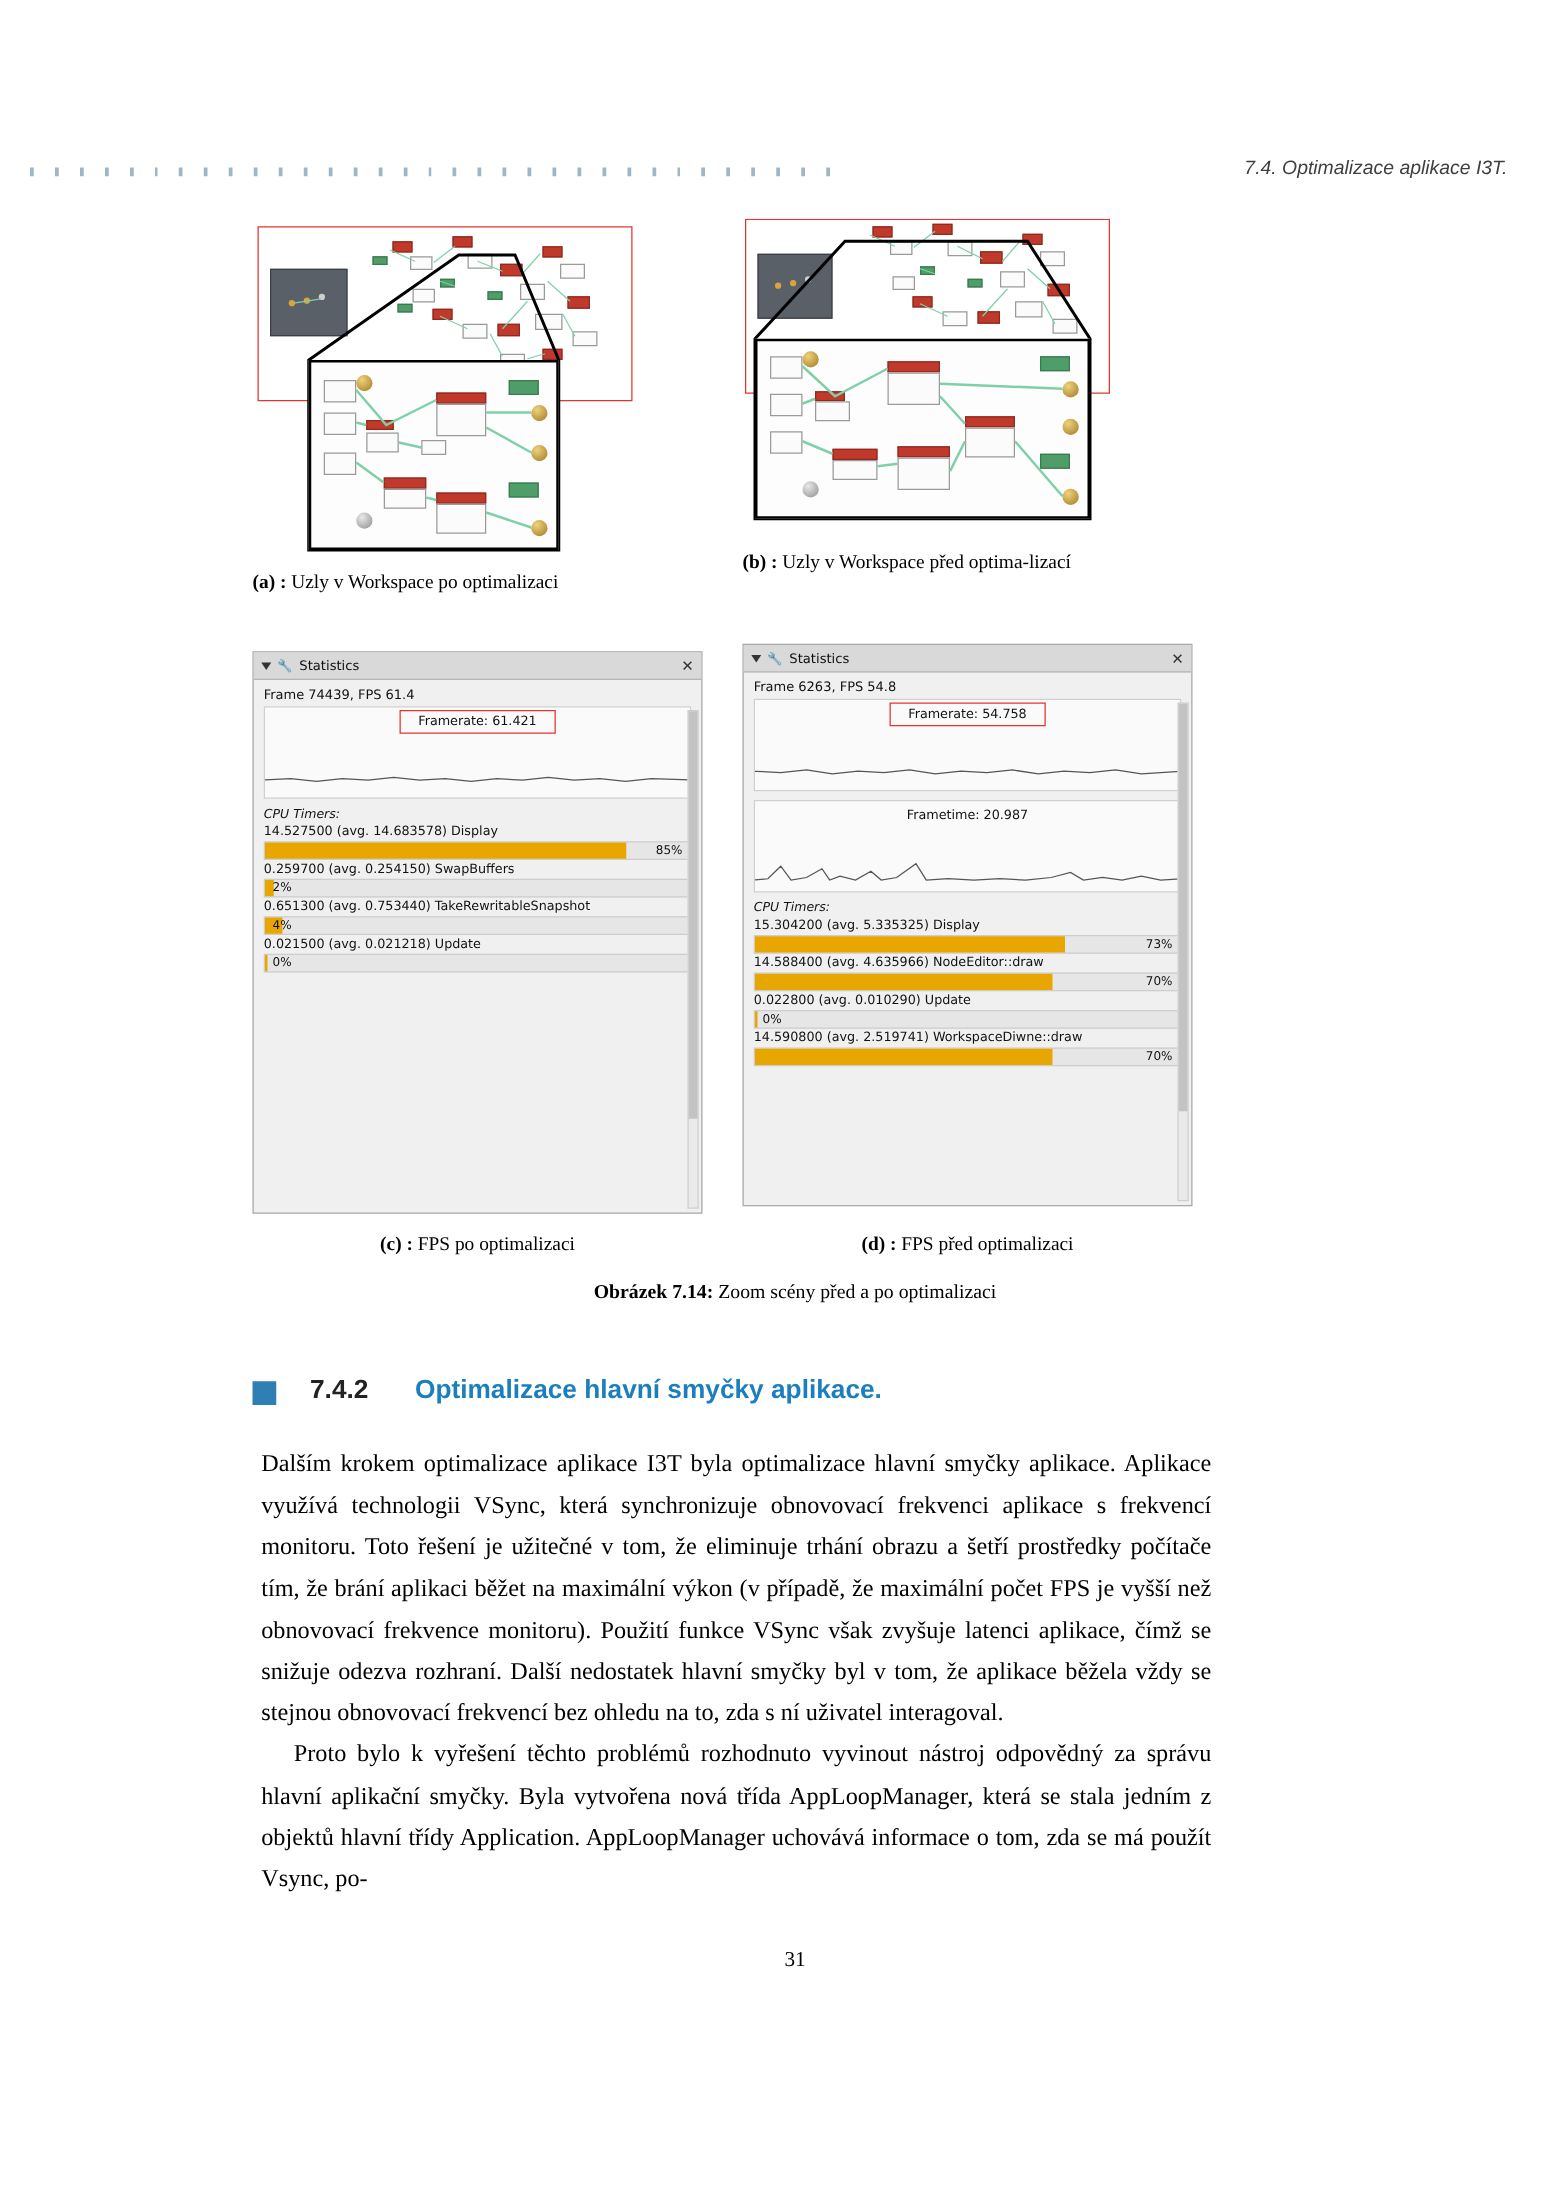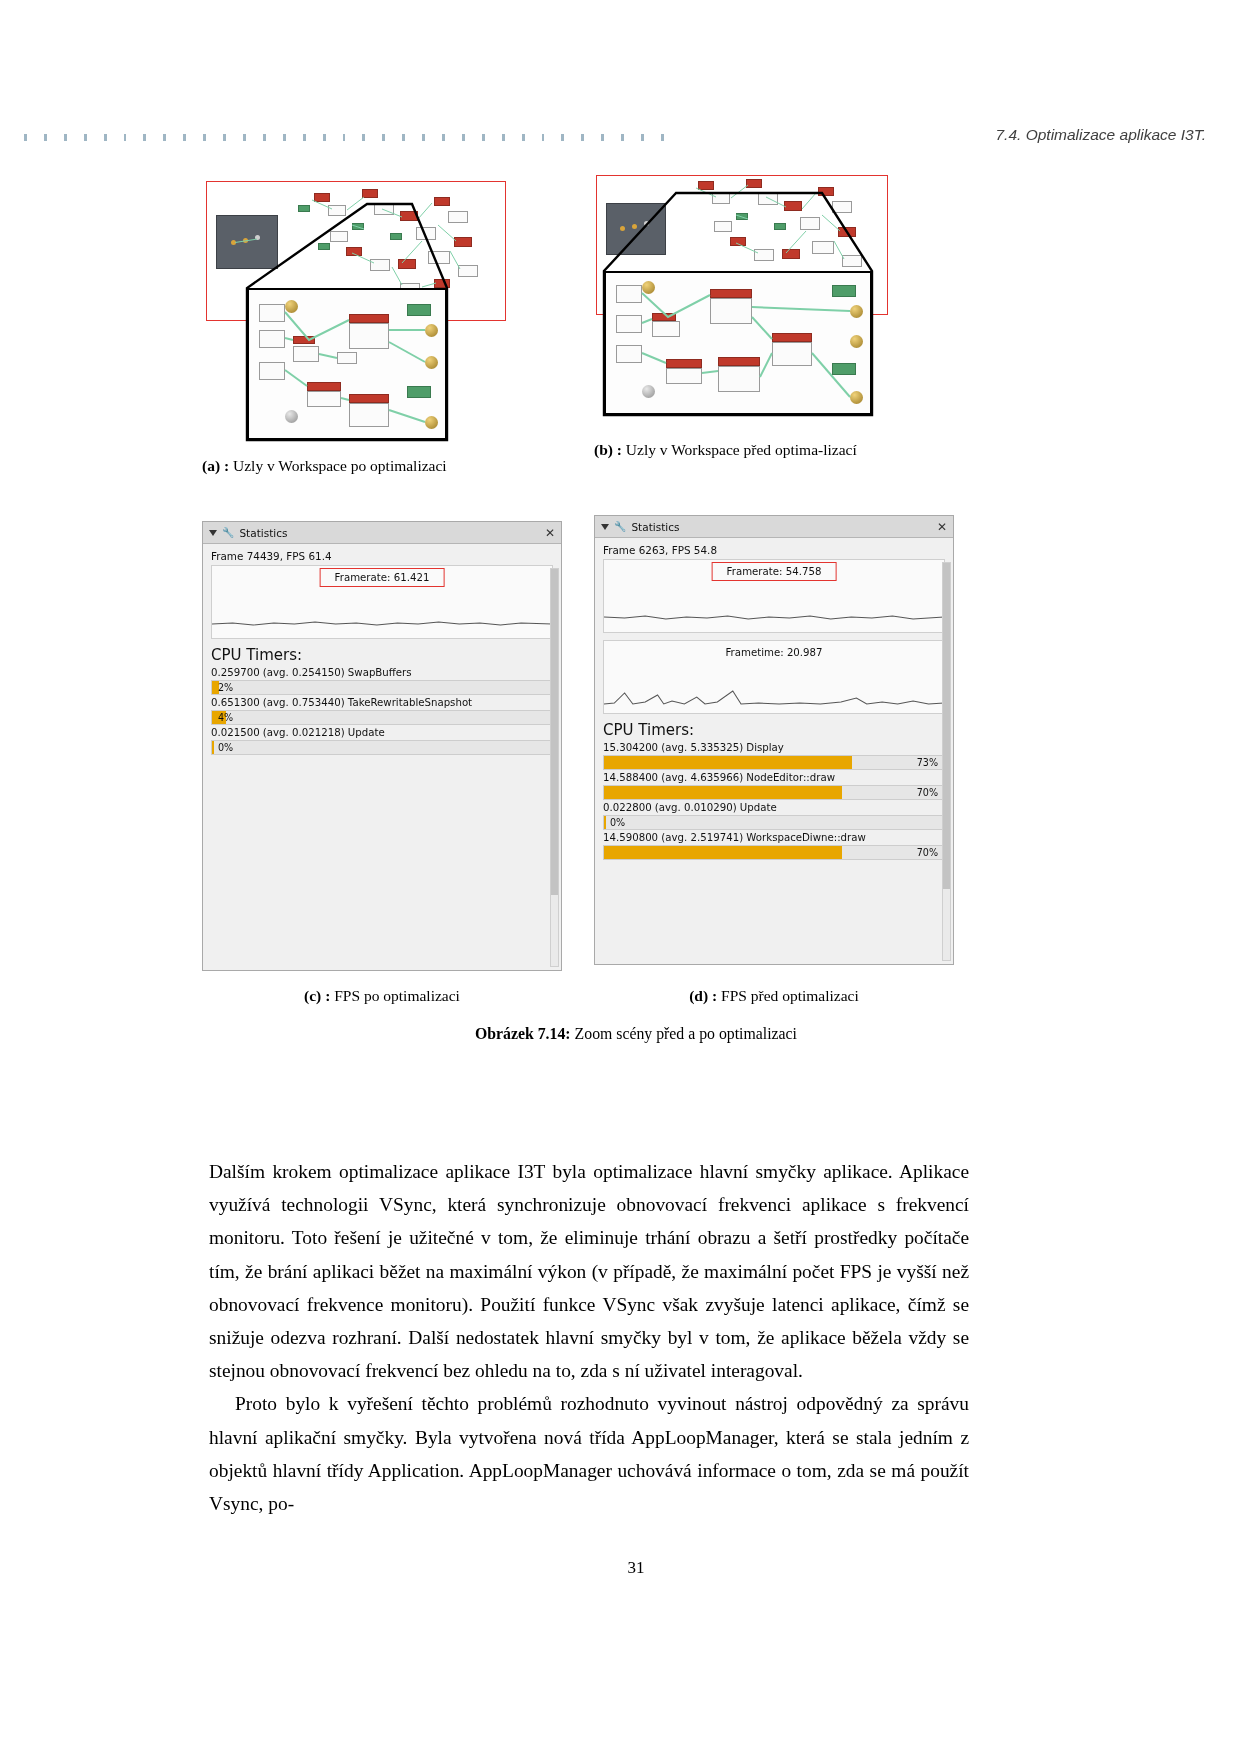--- a/index.html
+++ b/index.html
@@ -102,21 +102,21 @@
   }
   .graph .lbl{
     position:absolute; left:0; right:0; top:6px; text-align:center; font-size:10.2px;
   }
   .graph .hl{
     position:absolute; left:50%; transform:translateX(-50%); top:2px;
     border:1.6px solid #e3342f; padding:3px 14px; background:transparent;
     font-size:10.2px;
   }
   .graph svg{ position:absolute; left:0; bottom:0; width:100%; height:42px;}
-  .timers-hd{ font-size:15px; margin:2px 0 3px 0;}
+  .timers-hd{ font-size:10px; margin:2px 0 3px 0;font-style:italic;}
   .timer-row{ margin-bottom:2px;}
   .timer-label{ font-size:10.2px; margin-bottom:2px;}
   .bar{
     height:15px; background:#e6e6e6; border:1px solid #cdcdcd; position:relative;
     box-sizing:border-box;
   }
   .bar .fill{ position:absolute; left:0; top:0; bottom:0; background:#e8a600;}
   .bar .pct{ position:absolute; left:6px; top:1px; font-size:9.6px; color:#111;}
   .scroll{
     position:absolute; right:2px; top:24px; bottom:4px; width:9px; background:#eaeaea;
@@ -395,20 +395,27 @@
           <div class="hl">Framerate: 61.421</div>
           <svg viewBox="0 0 330 42" preserveAspectRatio="none">
             <polyline fill="none" stroke="#555" stroke-width="1" points="0,28 20,27 40,29 60,27 80,28 100,26 120,28 140,27 160,29 180,27 200,28 220,26 240,28 260,27 280,29 300,27 330,28"></polyline>
           </svg>
         </div>
 
 
         <div class="timers-hd">CPU Timers:</div>
 
         <div class="timer-row">
+          <div class="timer-label">14.527500 (avg. 14.683578) Display</div>
+          <div class="bar">
+            <div class="fill" style="width:85%"></div>
+            <span class="pct" style="left:auto;right:6px">85%</span>
+          </div>
+        </div>
+        <div class="timer-row">
           <div class="timer-label">0.259700 (avg. 0.254150) SwapBuffers</div>
           <div class="bar">
             <div class="fill" style="width:2%"></div>
             <span class="pct">2%</span>
           </div>
         </div>
         <div class="timer-row">
           <div class="timer-label">0.651300 (avg. 0.753440) TakeRewritableSnapshot</div>
           <div class="bar">
             <div class="fill" style="width:4%"></div>
@@ -495,20 +502,25 @@
     </div>
     <div class="cap-d">
       <b>(d) :</b><span> FPS před optimalizaci</span>
     </div>
 
     <div class="fig-caption">
       <b>Obrázek 7.14:</b><span> Zoom scény před a po optimalizaci</span>
     </div>
   </div>
 
+  <div class="section">
+    <div class="sec-square"></div>
+    <div class="sec-num">7.4.2</div>
+    <div class="sec-title">Optimalizace hlavní smyčky aplikace.</div>
+  </div>
 
   <div class="body">
     <p>Dalším krokem optimalizace aplikace I3T byla optimalizace hlavní smyčky aplikace. Aplikace využívá technologii VSync, která synchronizuje obnovovací frekvenci aplikace s frekvencí monitoru. Toto řešení je užitečné v tom, že eliminuje trhání obrazu a šetří prostředky počítače tím, že brání aplikaci běžet na maximální výkon (v případě, že maximální počet FPS je vyšší než obnovovací frekvence monitoru). Použití funkce VSync však zvyšuje latenci aplikace, čímž se snižuje odezva rozhraní. Další nedostatek hlavní smyčky byl v tom, že aplikace běžela vždy se stejnou obnovovací frekvencí bez ohledu na to, zda s ní uživatel interagoval.</p>
     <p class="indent">Proto bylo k vyřešení těchto problémů rozhodnuto vyvinout nástroj odpovědný za správu hlavní aplikační smyčky. Byla vytvořena nová třída AppLoopManager, která se stala jedním z objektů hlavní třídy Application. AppLoopManager uchovává informace o tom, zda se má použít Vsync, po-</p>
   </div>
 
   <div class="pagenum">31</div>
 </div>
 
 </body></html>

